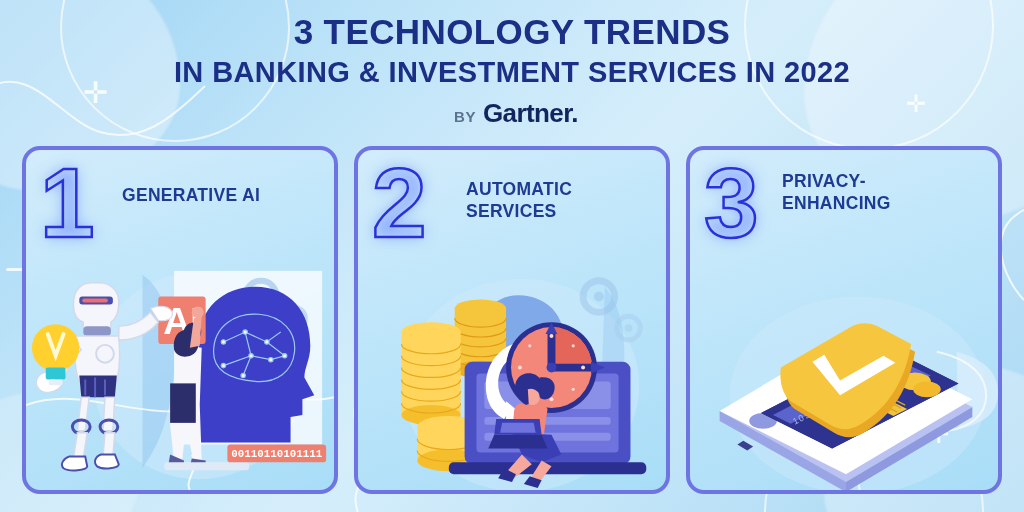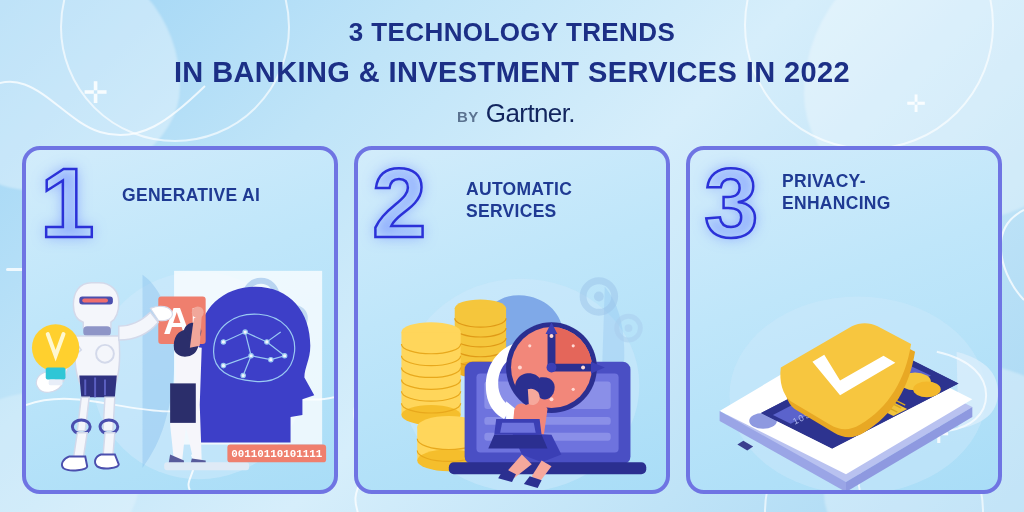--- a/index.html
+++ b/index.html
@@ -31,26 +31,26 @@
   .plus {
     position:absolute; color:rgba(255,255,255,.85);
     font-size:30px; font-weight:300; line-height:1;
   }
   .dash { position:absolute; width:18px;height:3px; background:rgba(255,255,255,.8); border-radius:2px; }
 
   
   .header { position:absolute; left:0; right:0; top:12px; text-align:center; z-index:5; }
   .title-line {
     font-weight:bold; color:#1c2f86; letter-spacing:.4px;
-    font-size:26px; line-height:40px; white-space:nowrap;
+    font-size:35px; line-height:40px; white-space:nowrap;
   }
   .title-line.l2 { font-size:29px; }
   .byline { margin-top:6px; display:flex; justify-content:center; align-items:baseline; gap:7px;padding-left:8px; }
   .by-label { font-size:15px; font-weight:bold; color:#5b7390; letter-spacing:.5px; }
-  .by-brand { font-size:26px; font-weight:normal; color:#12255e; letter-spacing:-.6px;text-align:right; }
+  .by-brand { font-size:26px; font-weight:bold; color:#12255e; letter-spacing:-.6px;text-align:right; }
 
   
   .cards { position:absolute; left:22px; top:146px; width:980px; height:348px; display:flex; gap:16px; z-index:4; }
   .card {
     position:relative; flex:1; border:4px solid #6f74e3; border-radius:18px;
     background:linear-gradient(160deg,#d2ecfb 0%,#bfe6fa 40%,#a9ddf7 100%);
     overflow:hidden;
   }
   .card-head { position:absolute; left:0; top:8px; width:100%; height:110px; }
   .bignum {

